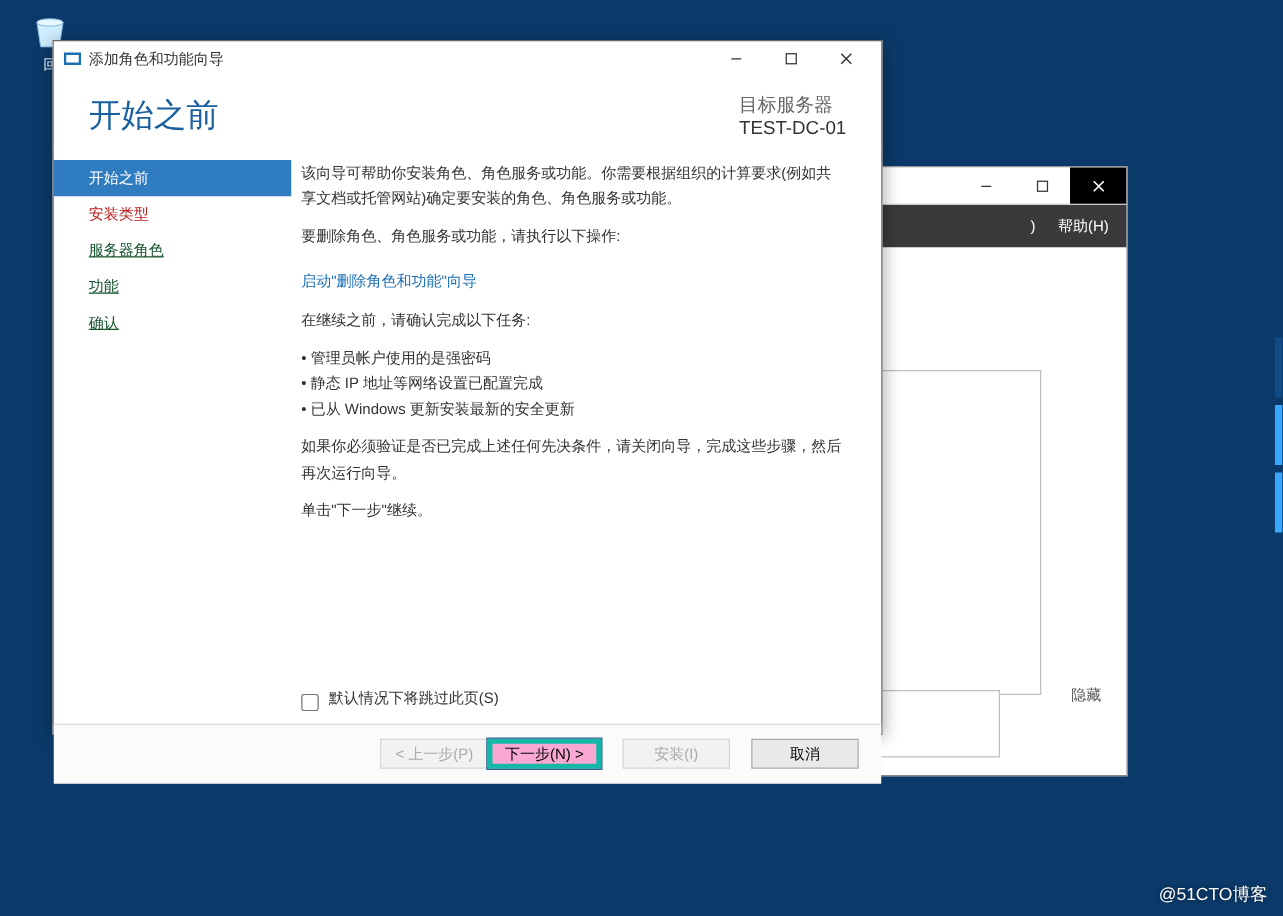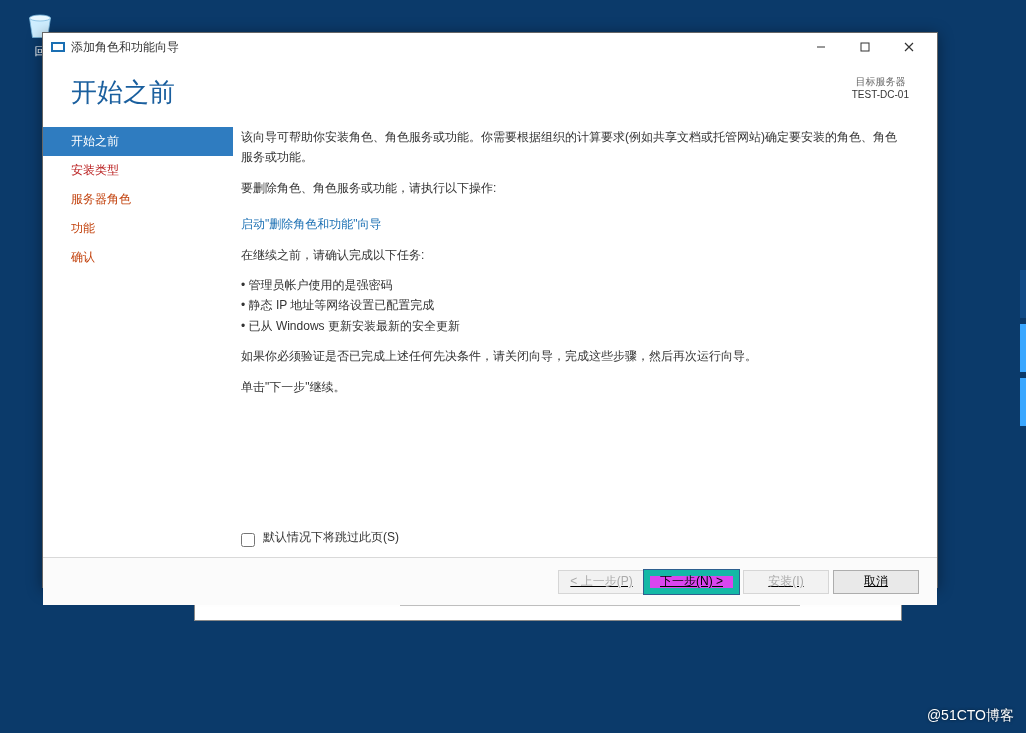--- a/index.html
+++ b/index.html
@@ -48,77 +48,76 @@
     border:1px solid #bfbfbf; width: 400px; height: 54px;
     padding:6px 10px; background:#fff;
   }
   .bg-roles .t { font-size:13px; color:#333; }
   .bg-roles .s { font-size:12px; color:#666; margin-top:2px; }
 
   
   .wizard {
     position: absolute;
     left: 42px; top: 32px;
-    width: 896px; height: 556px;
+    width: 664px; height: 556px;
     background: #fff;
     border: 1px solid #666;
     box-shadow: 0 2px 14px rgba(0,0,0,0.4);
     display:flex; flex-direction:column;
   }
   .wizard-titlebar {
     height: 30px; display:flex; align-items:center;
     padding: 0 6px 0 8px;
   }
   .wizard-titlebar .title { font-size:12px; color:#333; display:flex; align-items:center; gap:6px;}
   .wizard-titlebar .spacer { flex:1; }
   .winbtn { width: 44px; height:28px; display:flex; align-items:center; justify-content:center; color:#333; }
   .wizard-header {
     padding: 14px 28px 10px 28px;
     display:flex; align-items: flex-start;
   }
   .wizard-header h1 {
     font-weight: 300; font-size: 26px; color:#1a5f9e; flex:1;
   }
-  .wizard-header .target { text-align:center; font-size:10px; color:#666; }
+  .wizard-header .target { text-align:left; font-size:15px; color:#666; }
   .wizard-header .target .srv { color:#333; }
   .wizard-main {
     flex:1; display:flex; border-top:1px solid #fff;
   }
   .nav {
     width: 190px; padding-top:6px;
   }
   .nav-item {
     padding: 6px 10px 6px 28px; font-size:12px; color:#b91c1c;
   }
   .nav-item.selected { background:#2f7cc0; color:#fff; }
-  .nav-item.disabled { color:#c2410c; }
+  .nav-item.disabled { color:#14532d;text-decoration:underline; }
   .content {
     flex:1; padding: 6px 30px 10px 8px; font-size:12px; color:#333; line-height:1.7;
   }
   .content a { color:#1a6fb3; text-decoration:none; }
   .content p { margin-bottom: 10px; }
   .content ul { list-style:none; margin: 0 0 10px 0; }
   .content li::before { content:"• "; }
   .skip-row {
     display:flex; align-items:flex-end; gap:8px; margin-top: 130px; font-size:12px; color:#333;
   }
   .skip-row input { width:14px; height:14px; }
   .wizard-footer {
     height: 48px; border-top:1px solid #d9d9d9;
-    display:flex; align-items:center; justify-content:flex-end; gap:4px; padding: 17px 18px;
+    display:flex; align-items:center; justify-content:flex-end; gap:17px; padding: 17px 18px;
     background:#fbfbfb;
-    text-decoration:underline;
   }
   .btn {
     min-width: 86px; height:24px; font-size:12px;
     border:1px solid #adadad; background:#e9e9e9;
     display:inline-flex; align-items:center; justify-content:center;
     padding: 0 10px;
   }
-  .btn.primary { border:6px solid #14b8a6; background:#d946ef; outline:1px solid #2e5f8f; }
+  .btn.primary { border:4px solid #14b8a6; background:#f9a8d4; outline:1px solid #2e5f8f; }
   .btn.disabled { color:#aaaaaa; background:#f2f2f2; border-color:#d6d6d6; }
   .btn-pair { display:flex; }
   .btn-pair .btn { border-radius:0; }
   .btn-pair .btn:first-child { border-right:none; }
 
   .right-edge-accents {
     position:absolute; right:0; top:270px; width:6px;
   }
   .right-edge-accents div { height:48px; margin-bottom:6px; background:#3aa7ff; }
   .right-edge-accents div:nth-child(1){ background:#114b86; }

